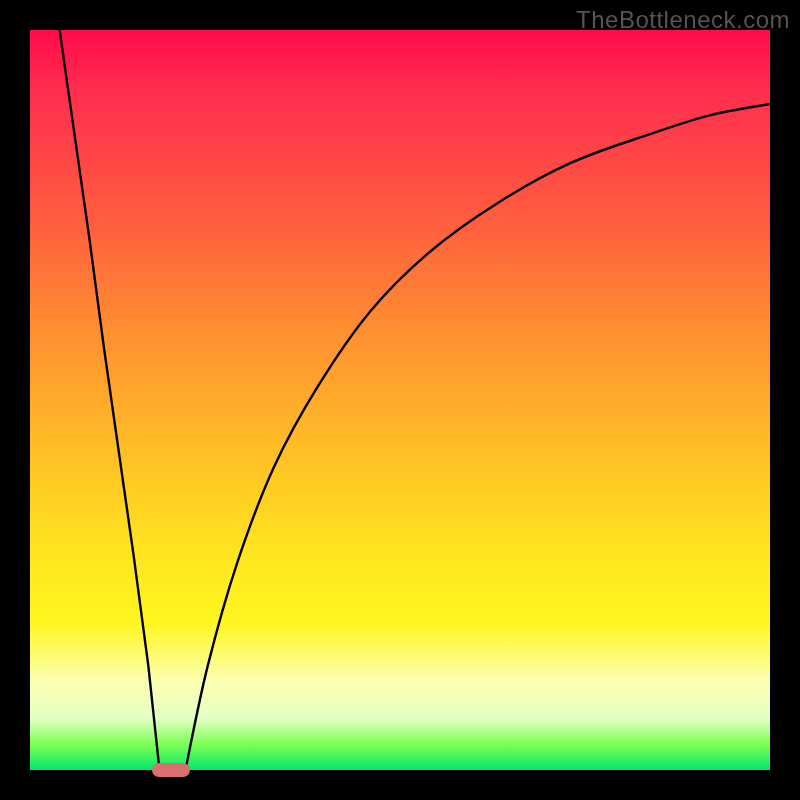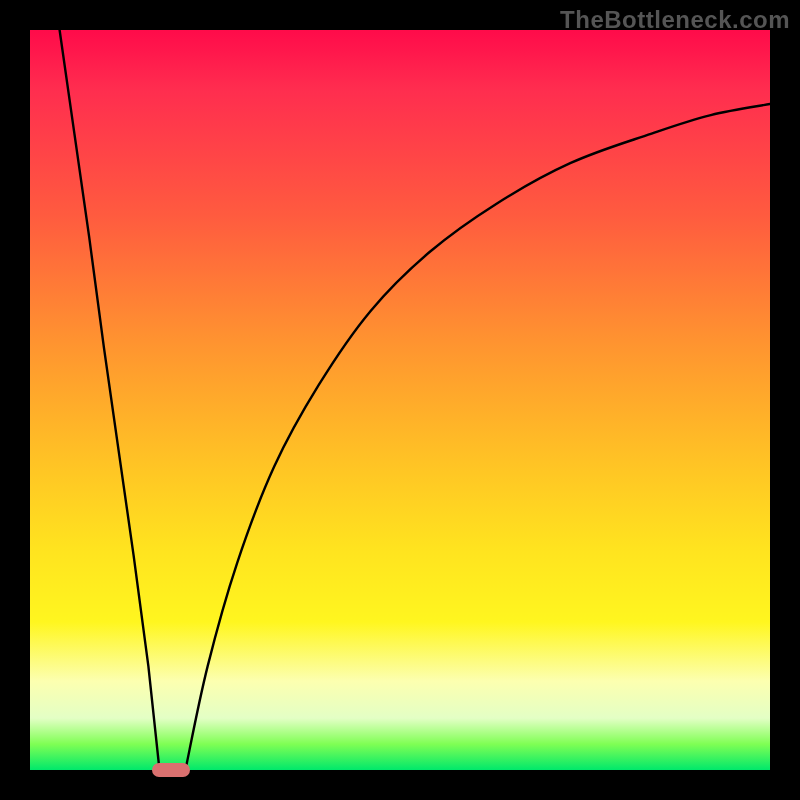--- a/index.html
+++ b/index.html
@@ -16,21 +16,21 @@
     width: 800px;
     height: 800px;
     background: #000;
   }
   .watermark {
     position: absolute;
     top: 6px;
     right: 10px;
     color: #555;
     font-size: 24px;
-    font-weight: 700;
+    font-weight: 400;
     letter-spacing: 0.5px;
     z-index: 20;
   }
   .plot-area {
     position: absolute;
     left: 30px;
     top: 30px;
     width: 740px;
     height: 740px;
   }

